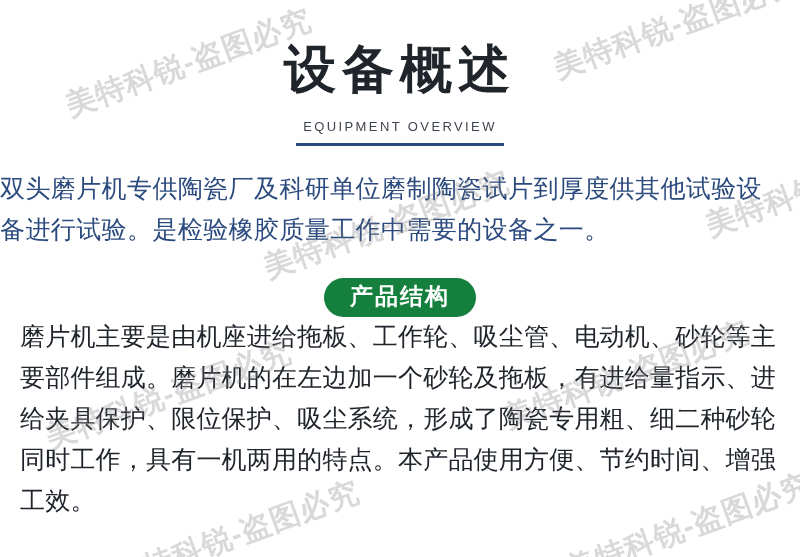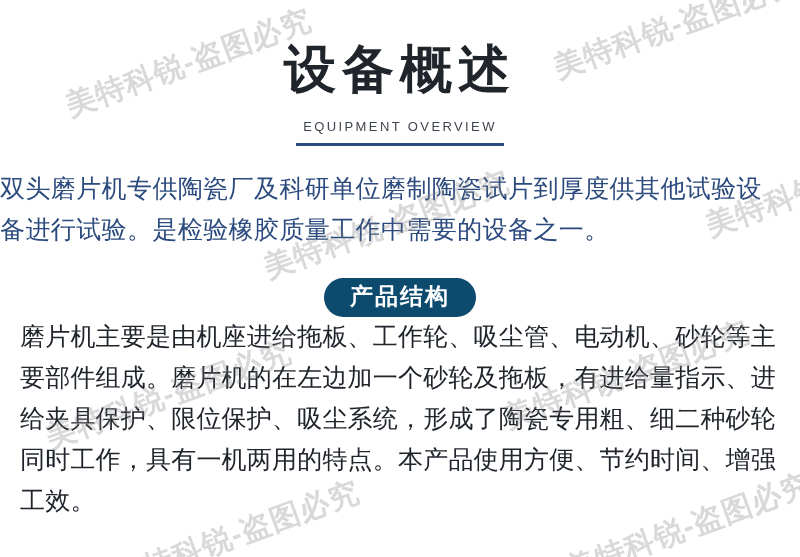--- a/index.html
+++ b/index.html
@@ -95,21 +95,21 @@
   .pill-wrap {
     position: absolute;
     left: 0;
     top: 278px;
     width: 800px;
     text-align: center;
     z-index: 3;
   }
   .pill {
     display: inline-block;
-    background: #0c4a6e;
+    background: #15803d;
     color: #ffffff;
     font-family: "Liberation Sans", sans-serif;
     font-size: 23px;
     font-weight: bold;
     letter-spacing: 2px;
     padding: 6px 26px 8px 26px;
     border-radius: 20px;
     line-height: 1.1;
   }
 

